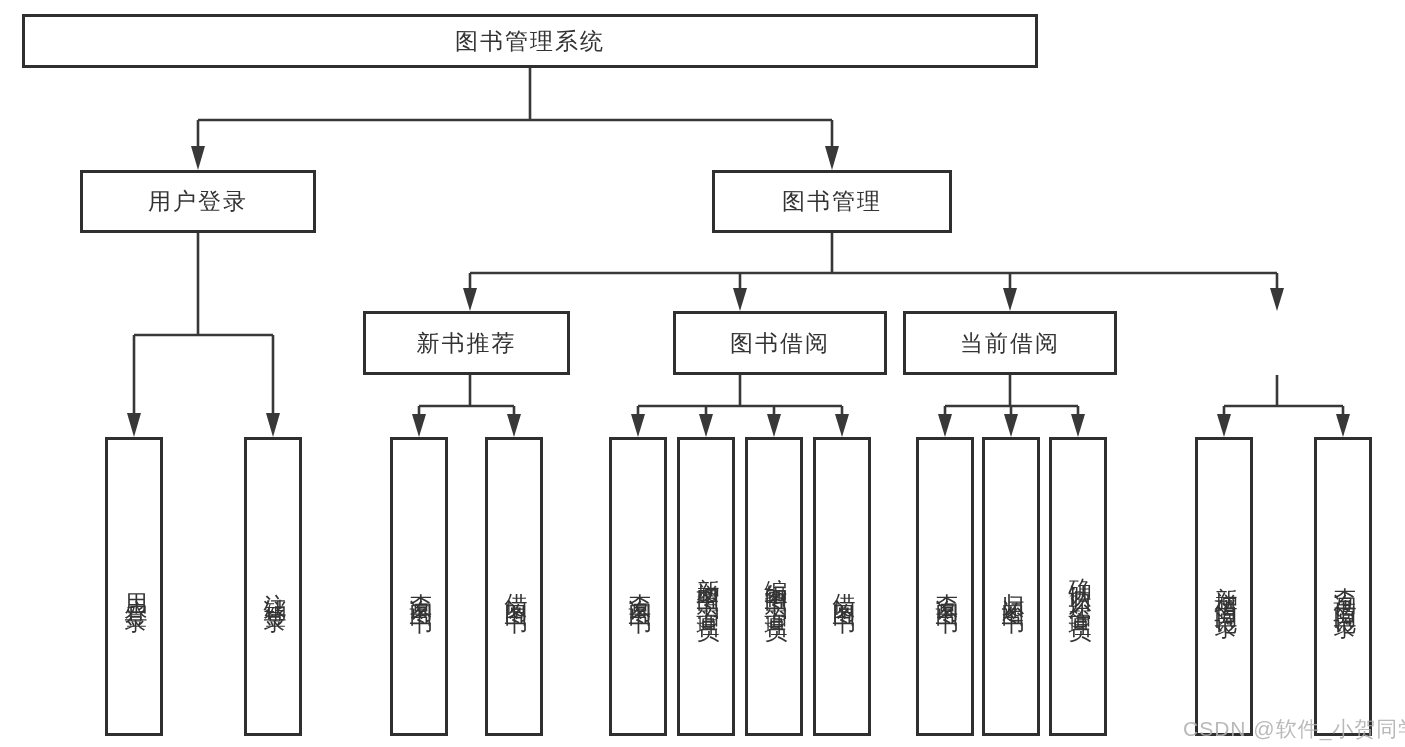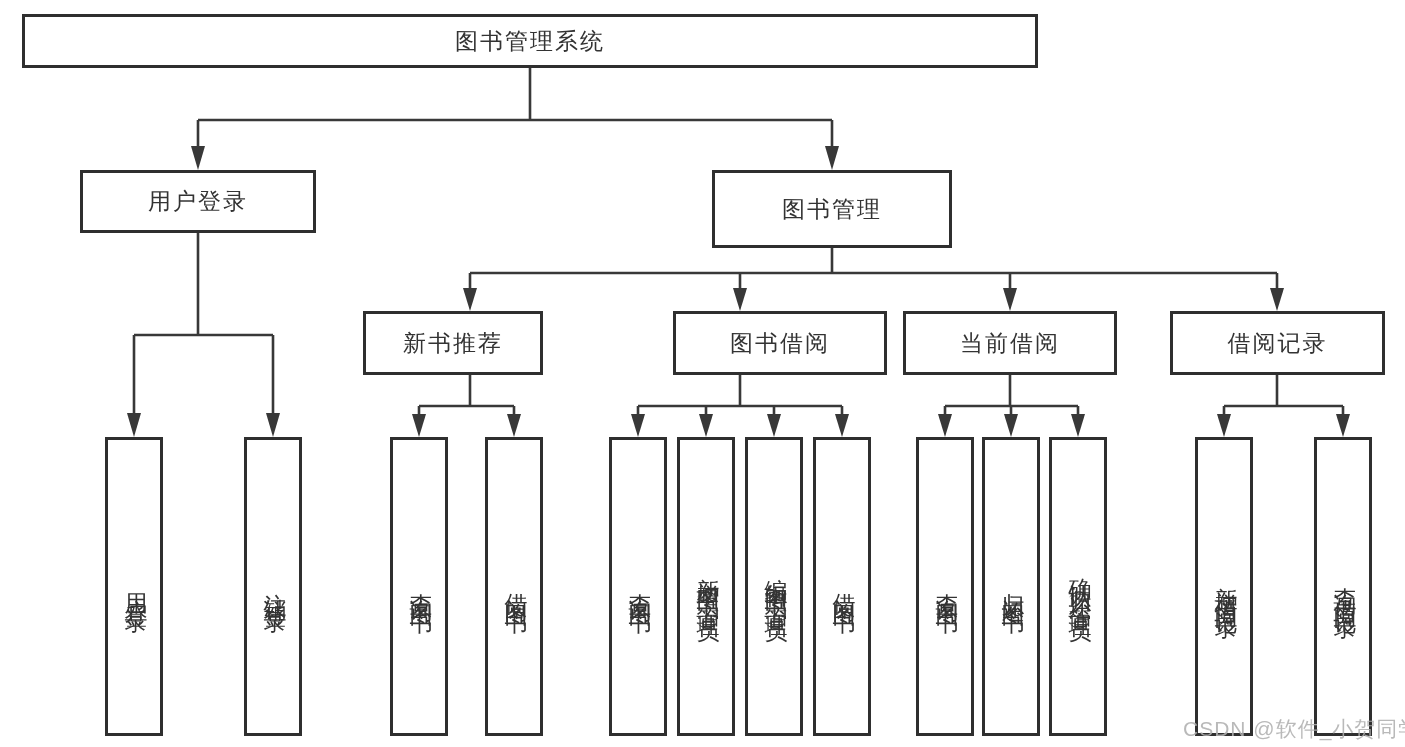--- a/index.html
+++ b/index.html
@@ -44,24 +44,24 @@
     line-height:1;
     letter-spacing:6px;
     width:58px;height:299px;
     top:437px;
     padding:2px 0;
   }
   
   .n-root{left:22px;top:14px;width:1016px;height:54px;}
   
   .n-userlogin{left:80px;top:170px;width:236px;height:63px;}
-  .n-bookmgmt{left:712px;top:170px;width:240px;height:78px;}
+  .n-bookmgmt{left:712px;top:170px;width:240px;height:63px;}
   
   .n-l3{top:311px;height:64px;}
-  .n-newbook{left:363px;width:180px;}
+  .n-newbook{left:363px;width:207px;}
   .n-borrowing{left:633px;width:214px;margin-left:40px;}
   .n-current{left:903px;width:214px;}
   .n-records{left:1170px;width:215px;}
   
   .v1{left:105px;}  .v2{left:244px;}
   .v3{left:390px;}  .v4{left:485px;}
   .v5{left:609px;}  .v6{left:677px;}  .v7{left:745px;}  .v8{left:813px;}
   .v9{left:916px;}  .v10{left:982px;} .v11{left:1049px;}
   .v12{left:1195px;}.v13{left:1314px;}
   .watermark{
@@ -112,21 +112,20 @@
   </svg>
 
   <div class="node hnode n-root">图书管理系统</div>
 
   <div class="node hnode n-userlogin">用户登录</div>
   <div class="node hnode n-bookmgmt">图书管理</div>
 
   <div class="node hnode n-l3 n-newbook">新书推荐</div>
   <div class="node hnode n-l3 n-borrowing">图书借阅</div>
   <div class="node hnode n-l3 n-current">当前借阅</div>
-  <div class="node hnode n-l3 n-records">借阅记录</div>
 
   <div class="node vnode v1">用户登录</div>
   <div class="node vnode v2">注销登录</div>
 
   <div class="node vnode v3">查询图书</div>
   <div class="node vnode v4">借阅图书</div>
 
   <div class="node vnode v5">查询图书</div>
   <div class="node vnode v6">新增图书（管理员）</div>
   <div class="node vnode v7">编辑图书（管理员）</div>

